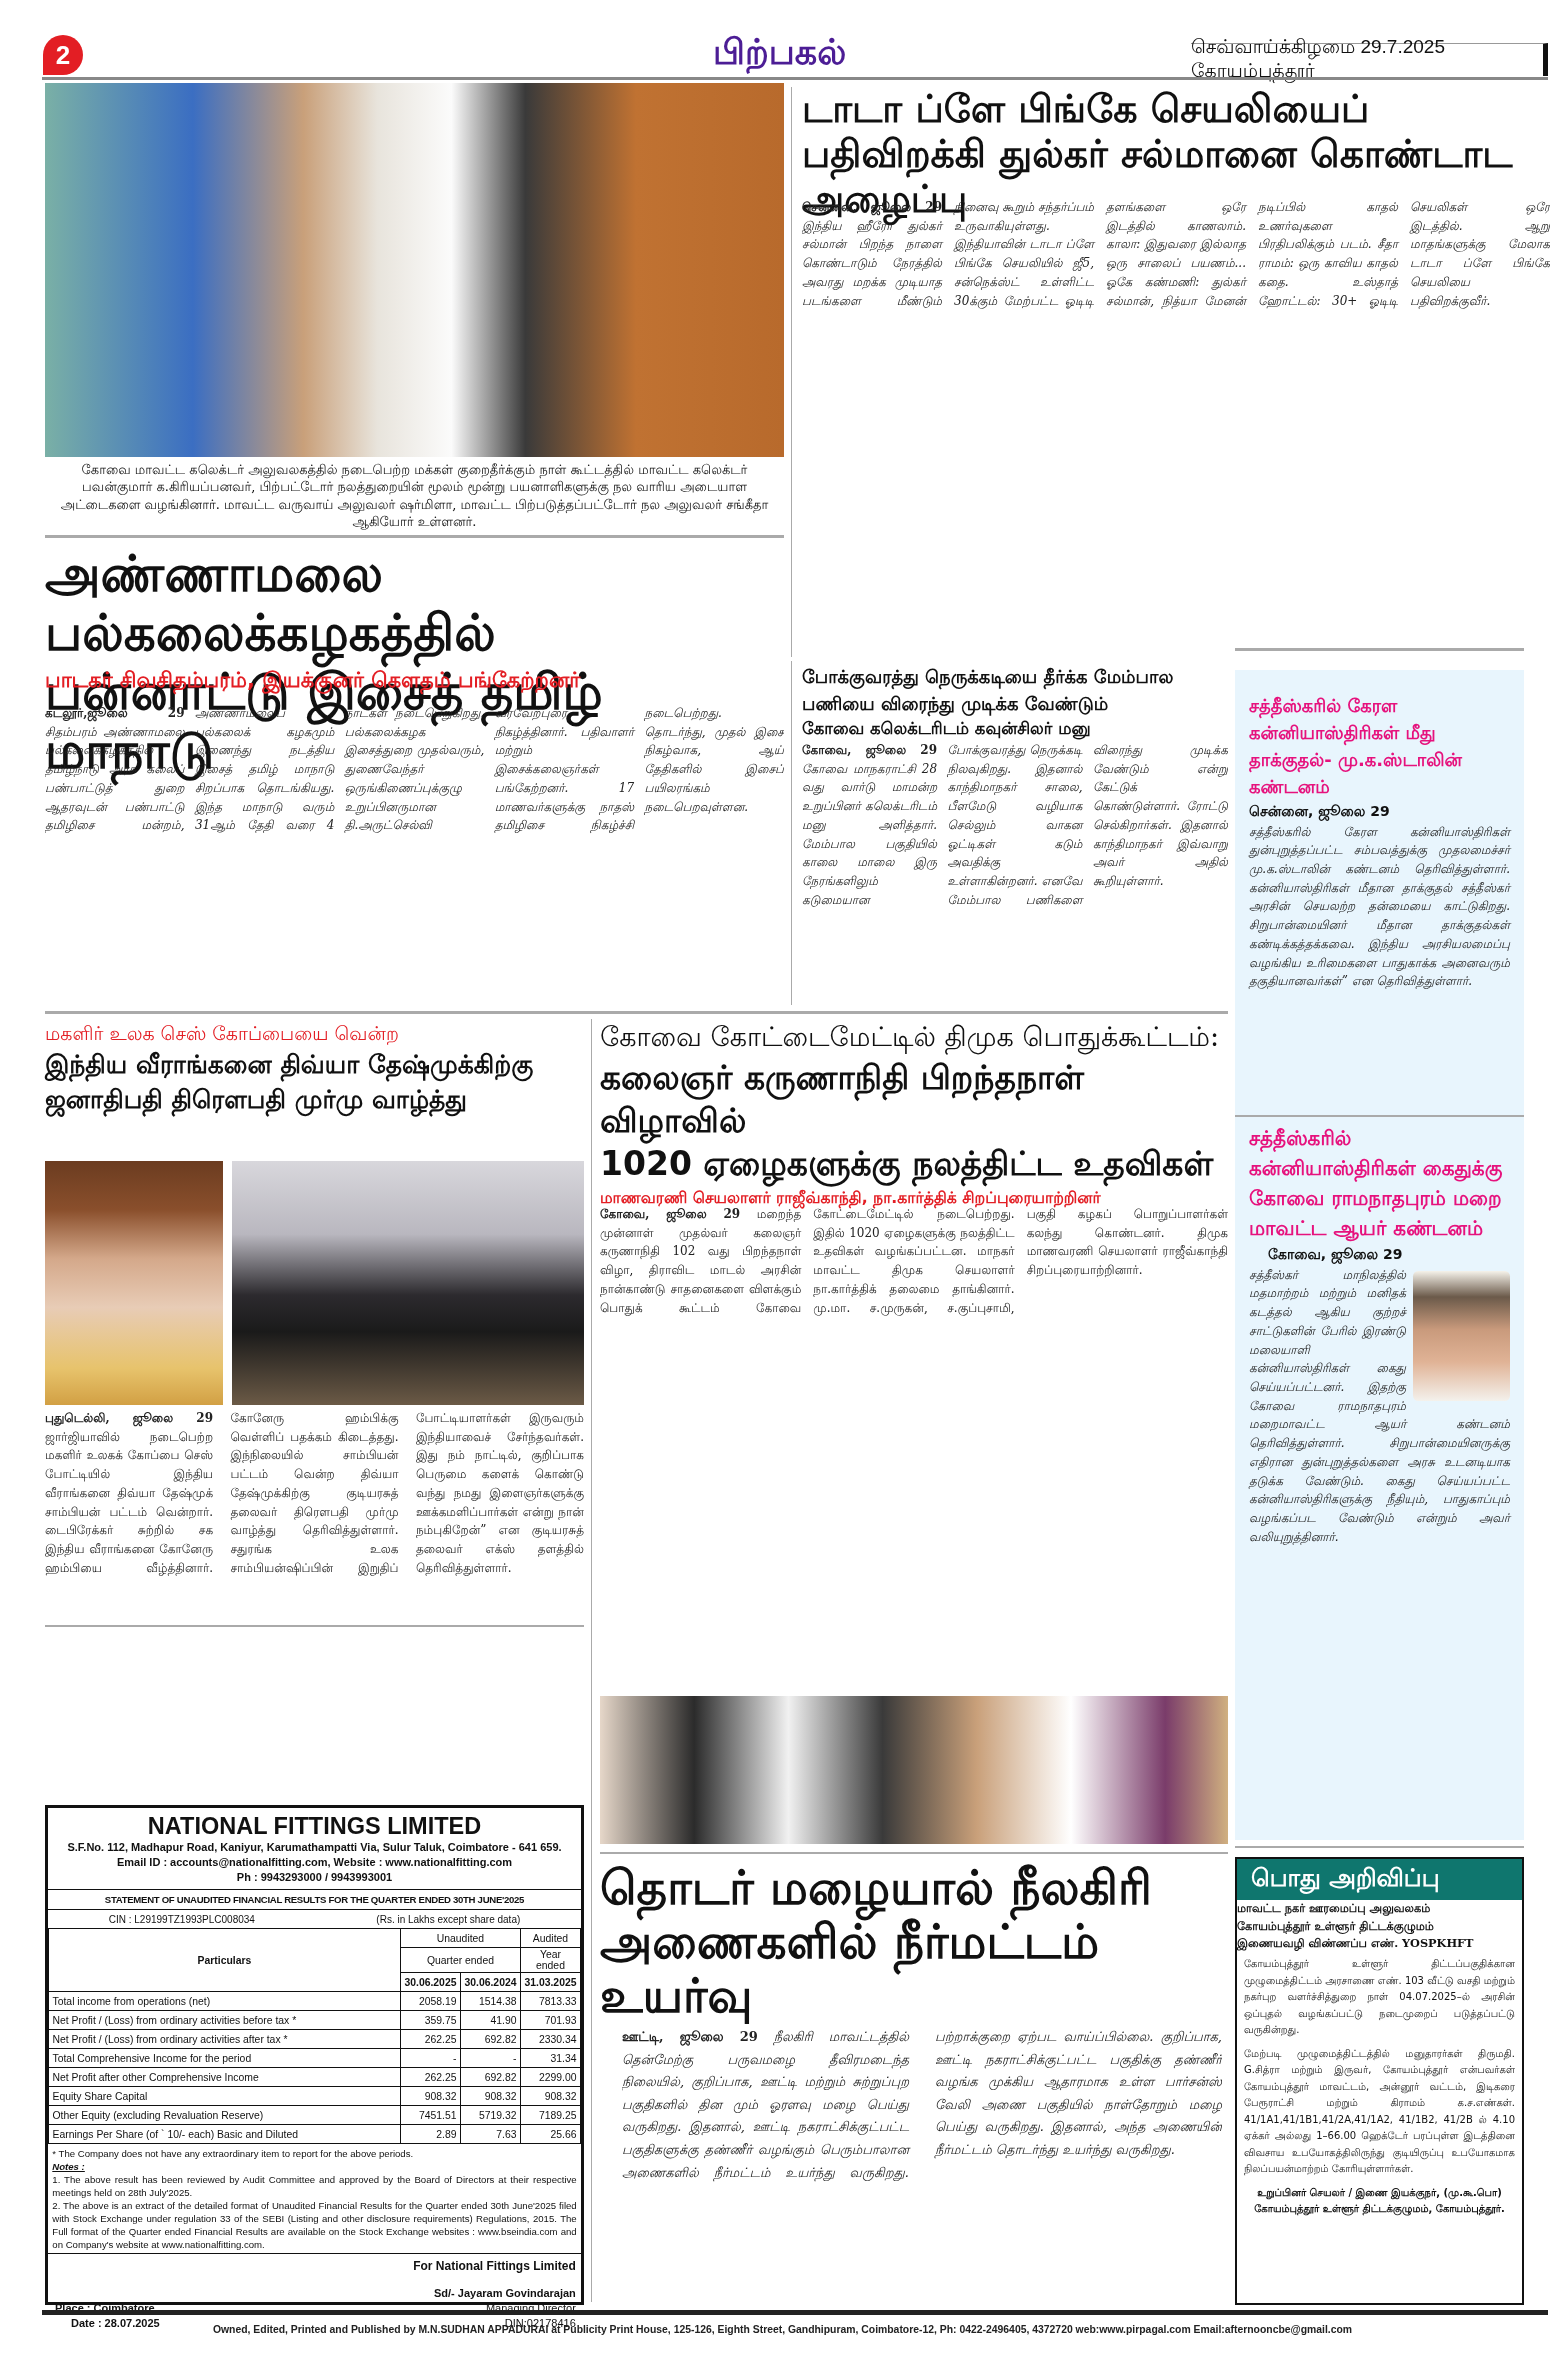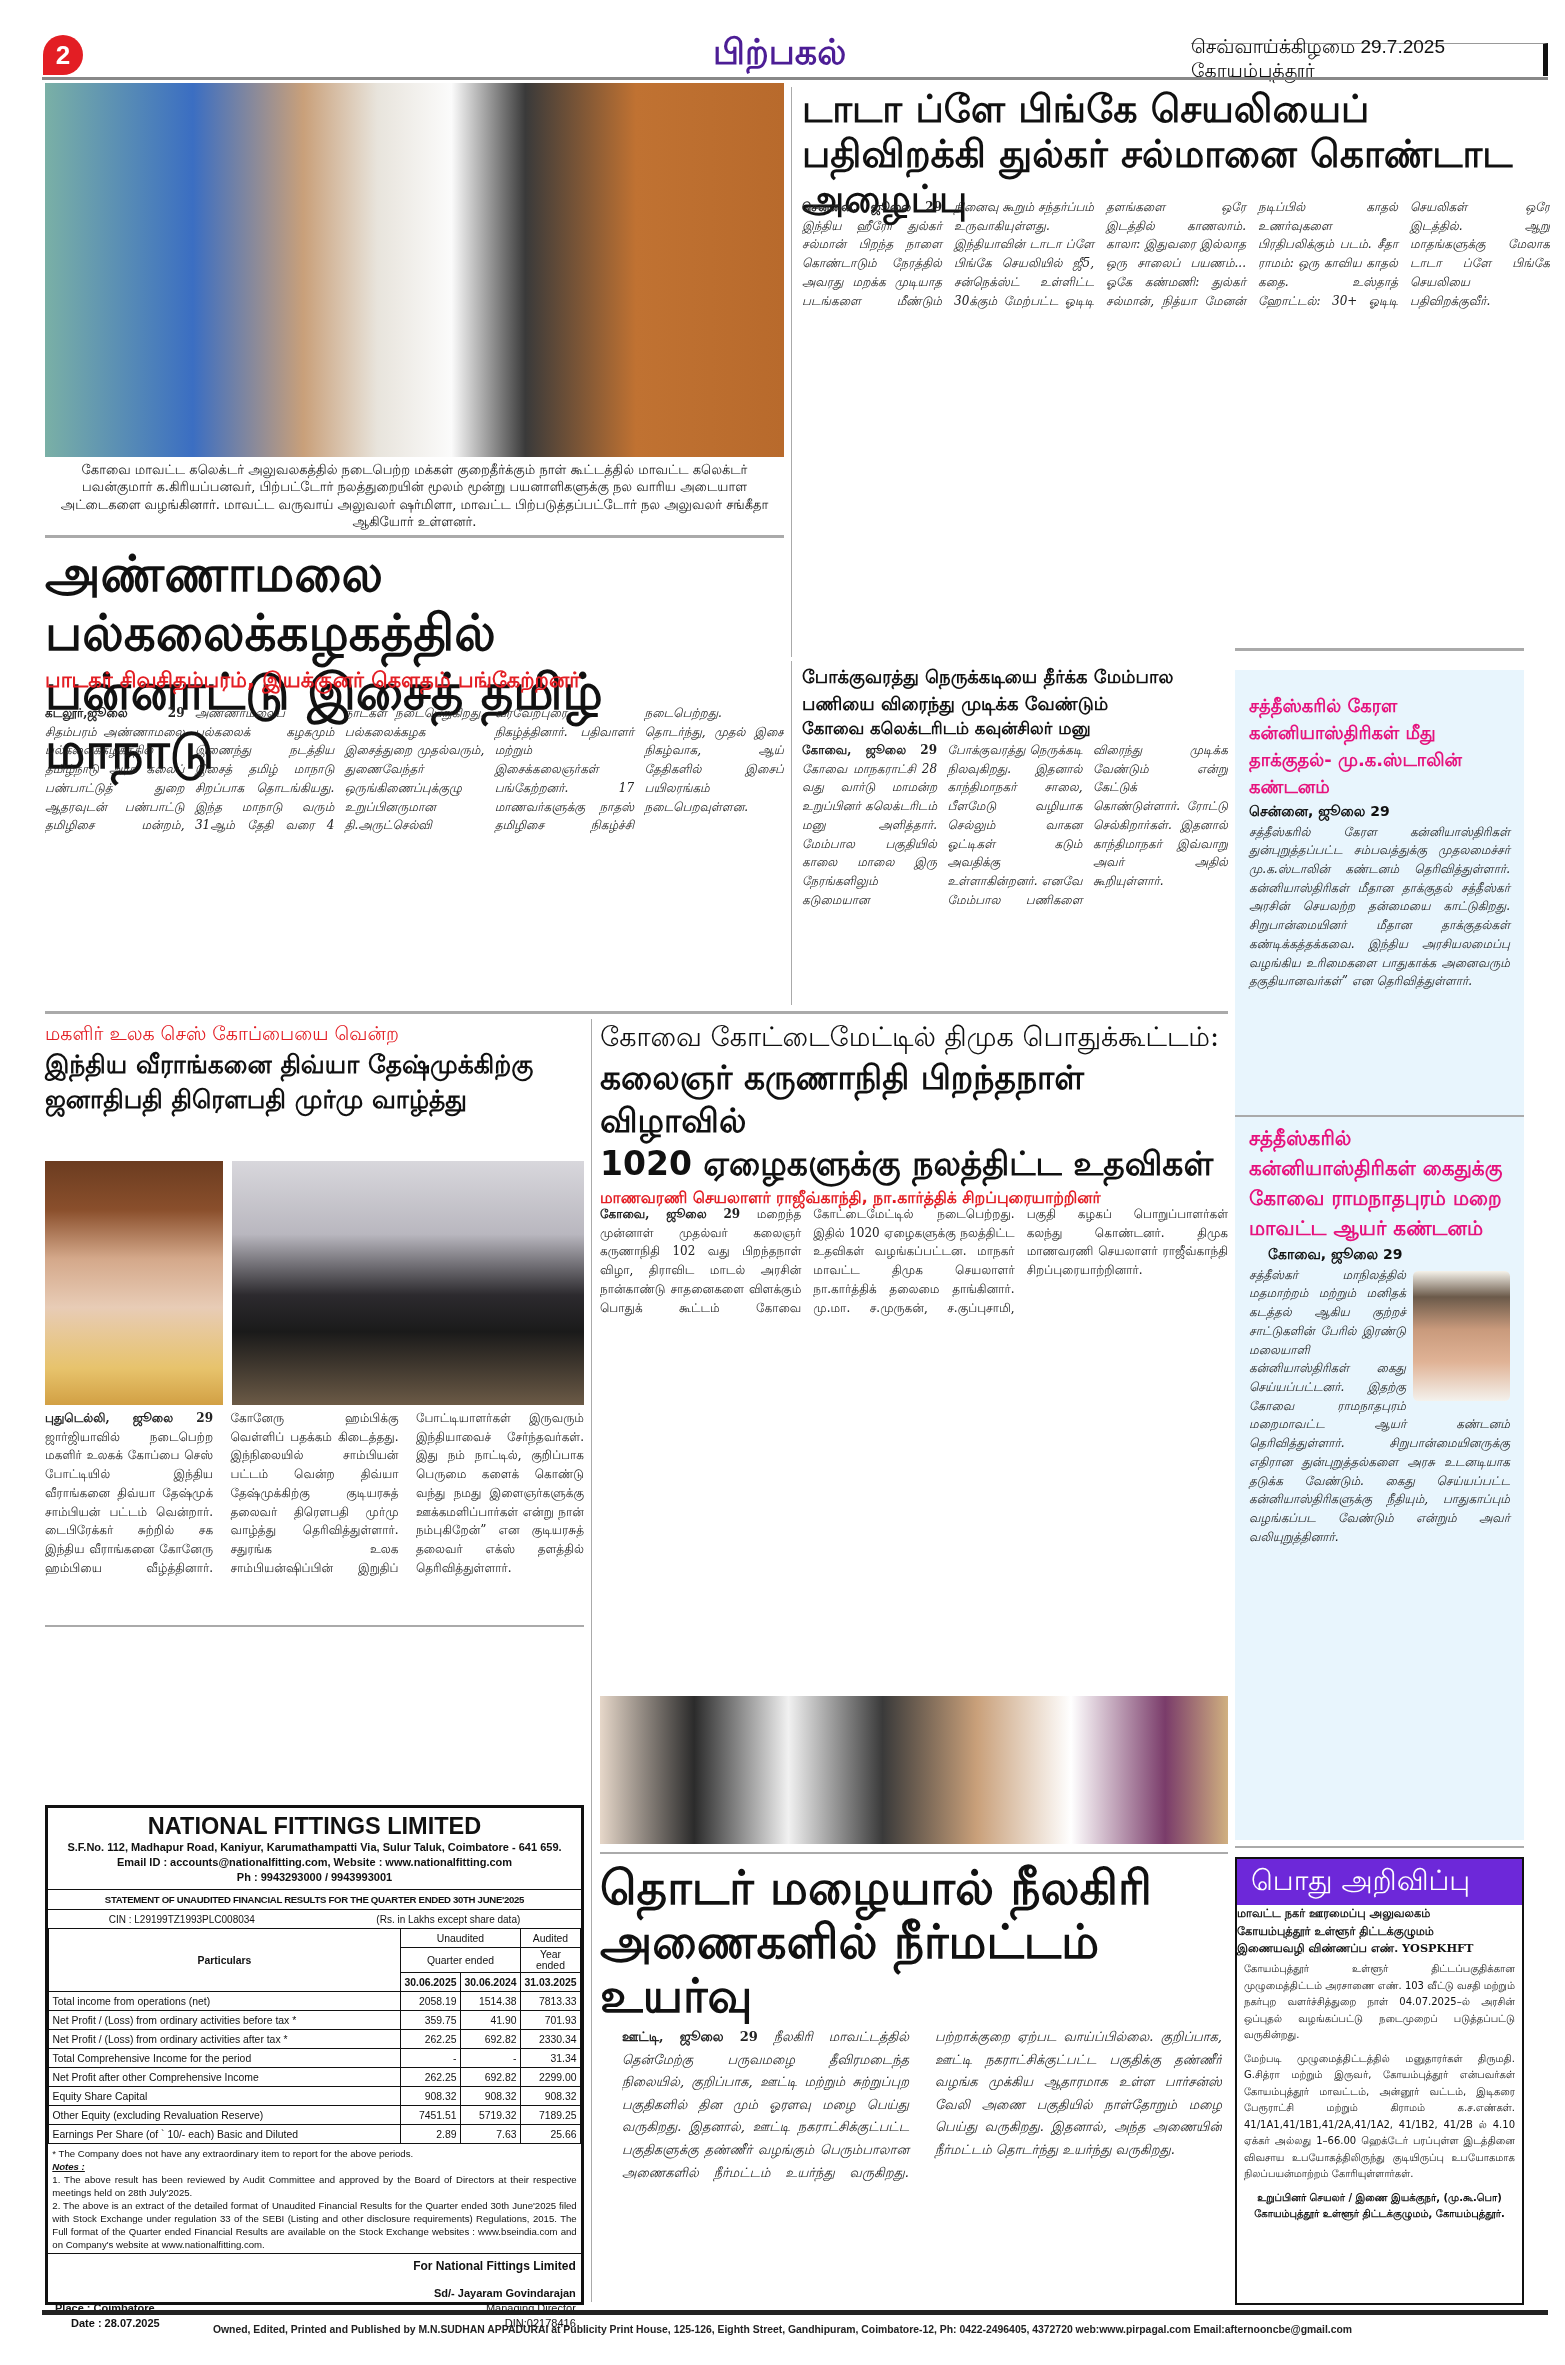--- a/index.html
+++ b/index.html
@@ -26,21 +26,21 @@
   .ad-title { text-align: center; font-size: 23.5px; font-weight: bold; padding-top: 5.2px; }
   .ad-addr { text-align: center; font-size: 11px; font-weight: bold; line-height: 15px; }
   .ad-row { border-top: 1.7px solid #111; }
   table.fin { width: 100%; border-collapse: collapse; font-size: 10.4px; }
   table.fin td, table.fin th { border: 1.3px solid #111; padding: 0.9px 3.5px; height: 19px; }
   table.fin td.num { text-align: right; width: 50px; }
   table.fin th { font-weight: normal; }
   .notes { font-size: 9.6px; line-height: 13px; padding: 2.6px 4.3px; text-align: justify; }
   .footer-bar { left: 42px; top: 2310px; width: 1506px; height: 5.2px; background: #222; }
   .footer-text { left: 0; top: 2324px; width: 1565px; text-align: center; font-size: 10.4px; font-family: "Liberation Sans", sans-serif; font-weight: bold; color: #222; }
-  .notice-head { background: #6d28d9; color: #fff; font-size: 28px; font-weight: normal; padding: 5.2px 14px; }
+  .notice-head { background: #0f766e; color: #fff; font-size: 24px; font-weight: bold; padding: 5.2px 14px; }
   .notice-body { font-size: 10px; line-height: 16.5px; text-align: justify; padding: 3.5px 7px; font-family: "DejaVu Sans", sans-serif; }
   .notice-sub { font-weight: bold; font-size: 11.3px; line-height: 17.4px; font-family: "DejaVu Serif", serif; }
 </style>
 </head>
 <body>
 
 <div class="abs page-num">2</div>
 <div class="abs logo">பிற்பகல்</div>
 <div class="abs date-box">செவ்வாய்க்கிழமை 29.7.2025 கோயம்புத்தூர்</div>
 <div class="abs mast-rule"></div>

